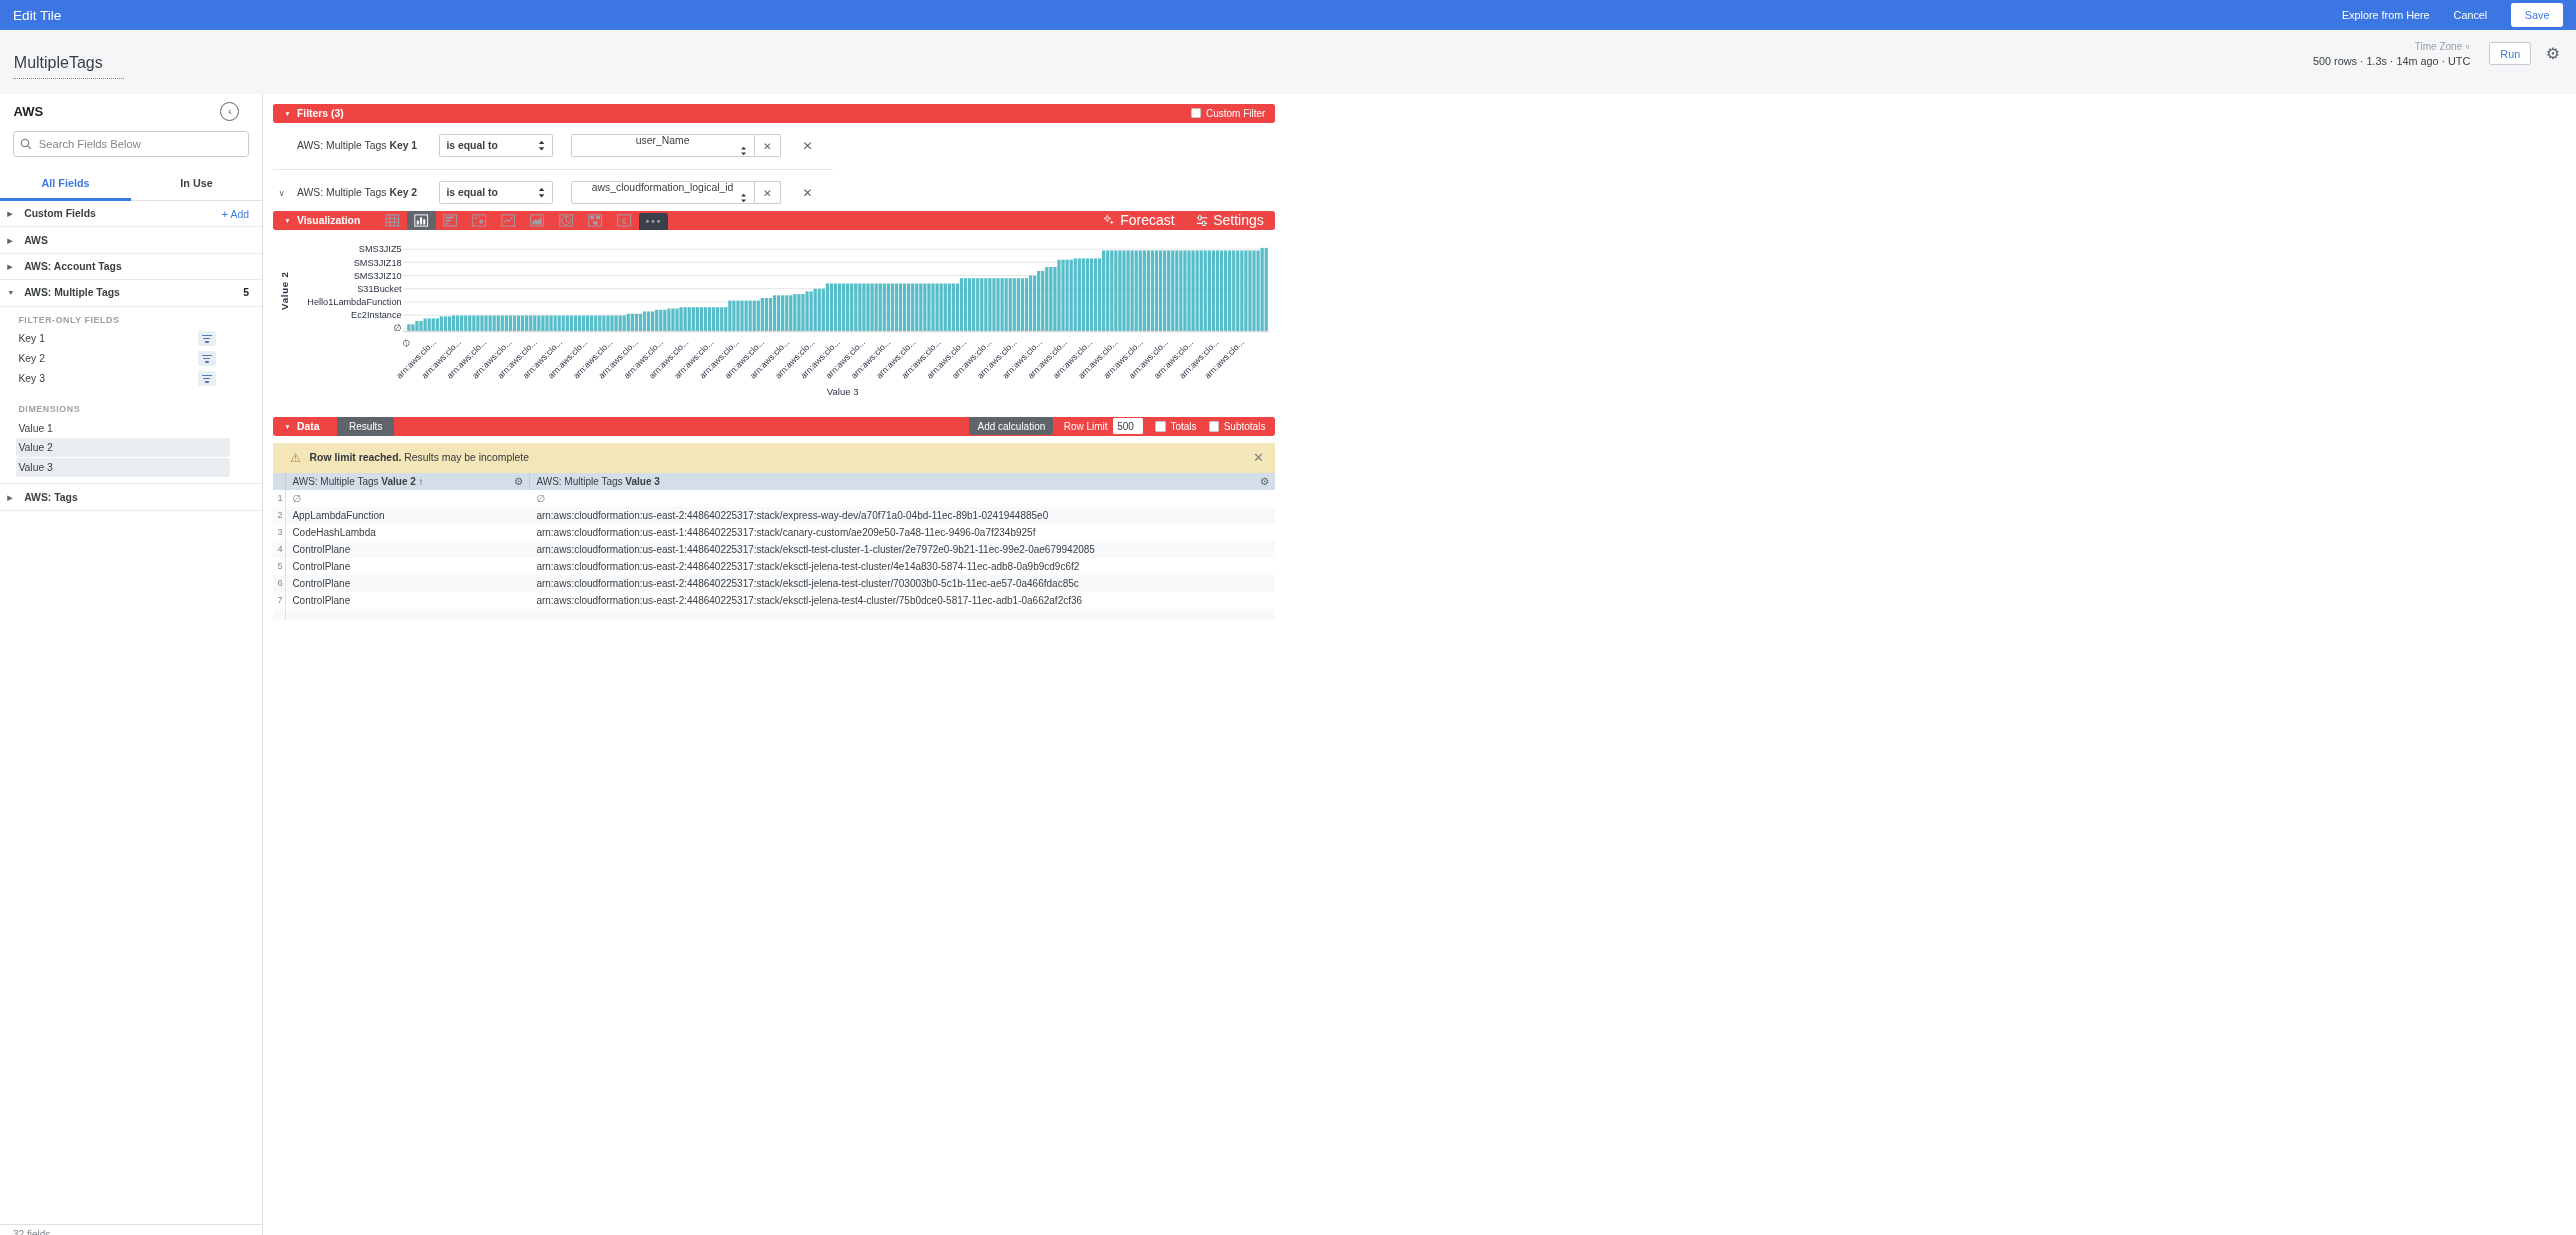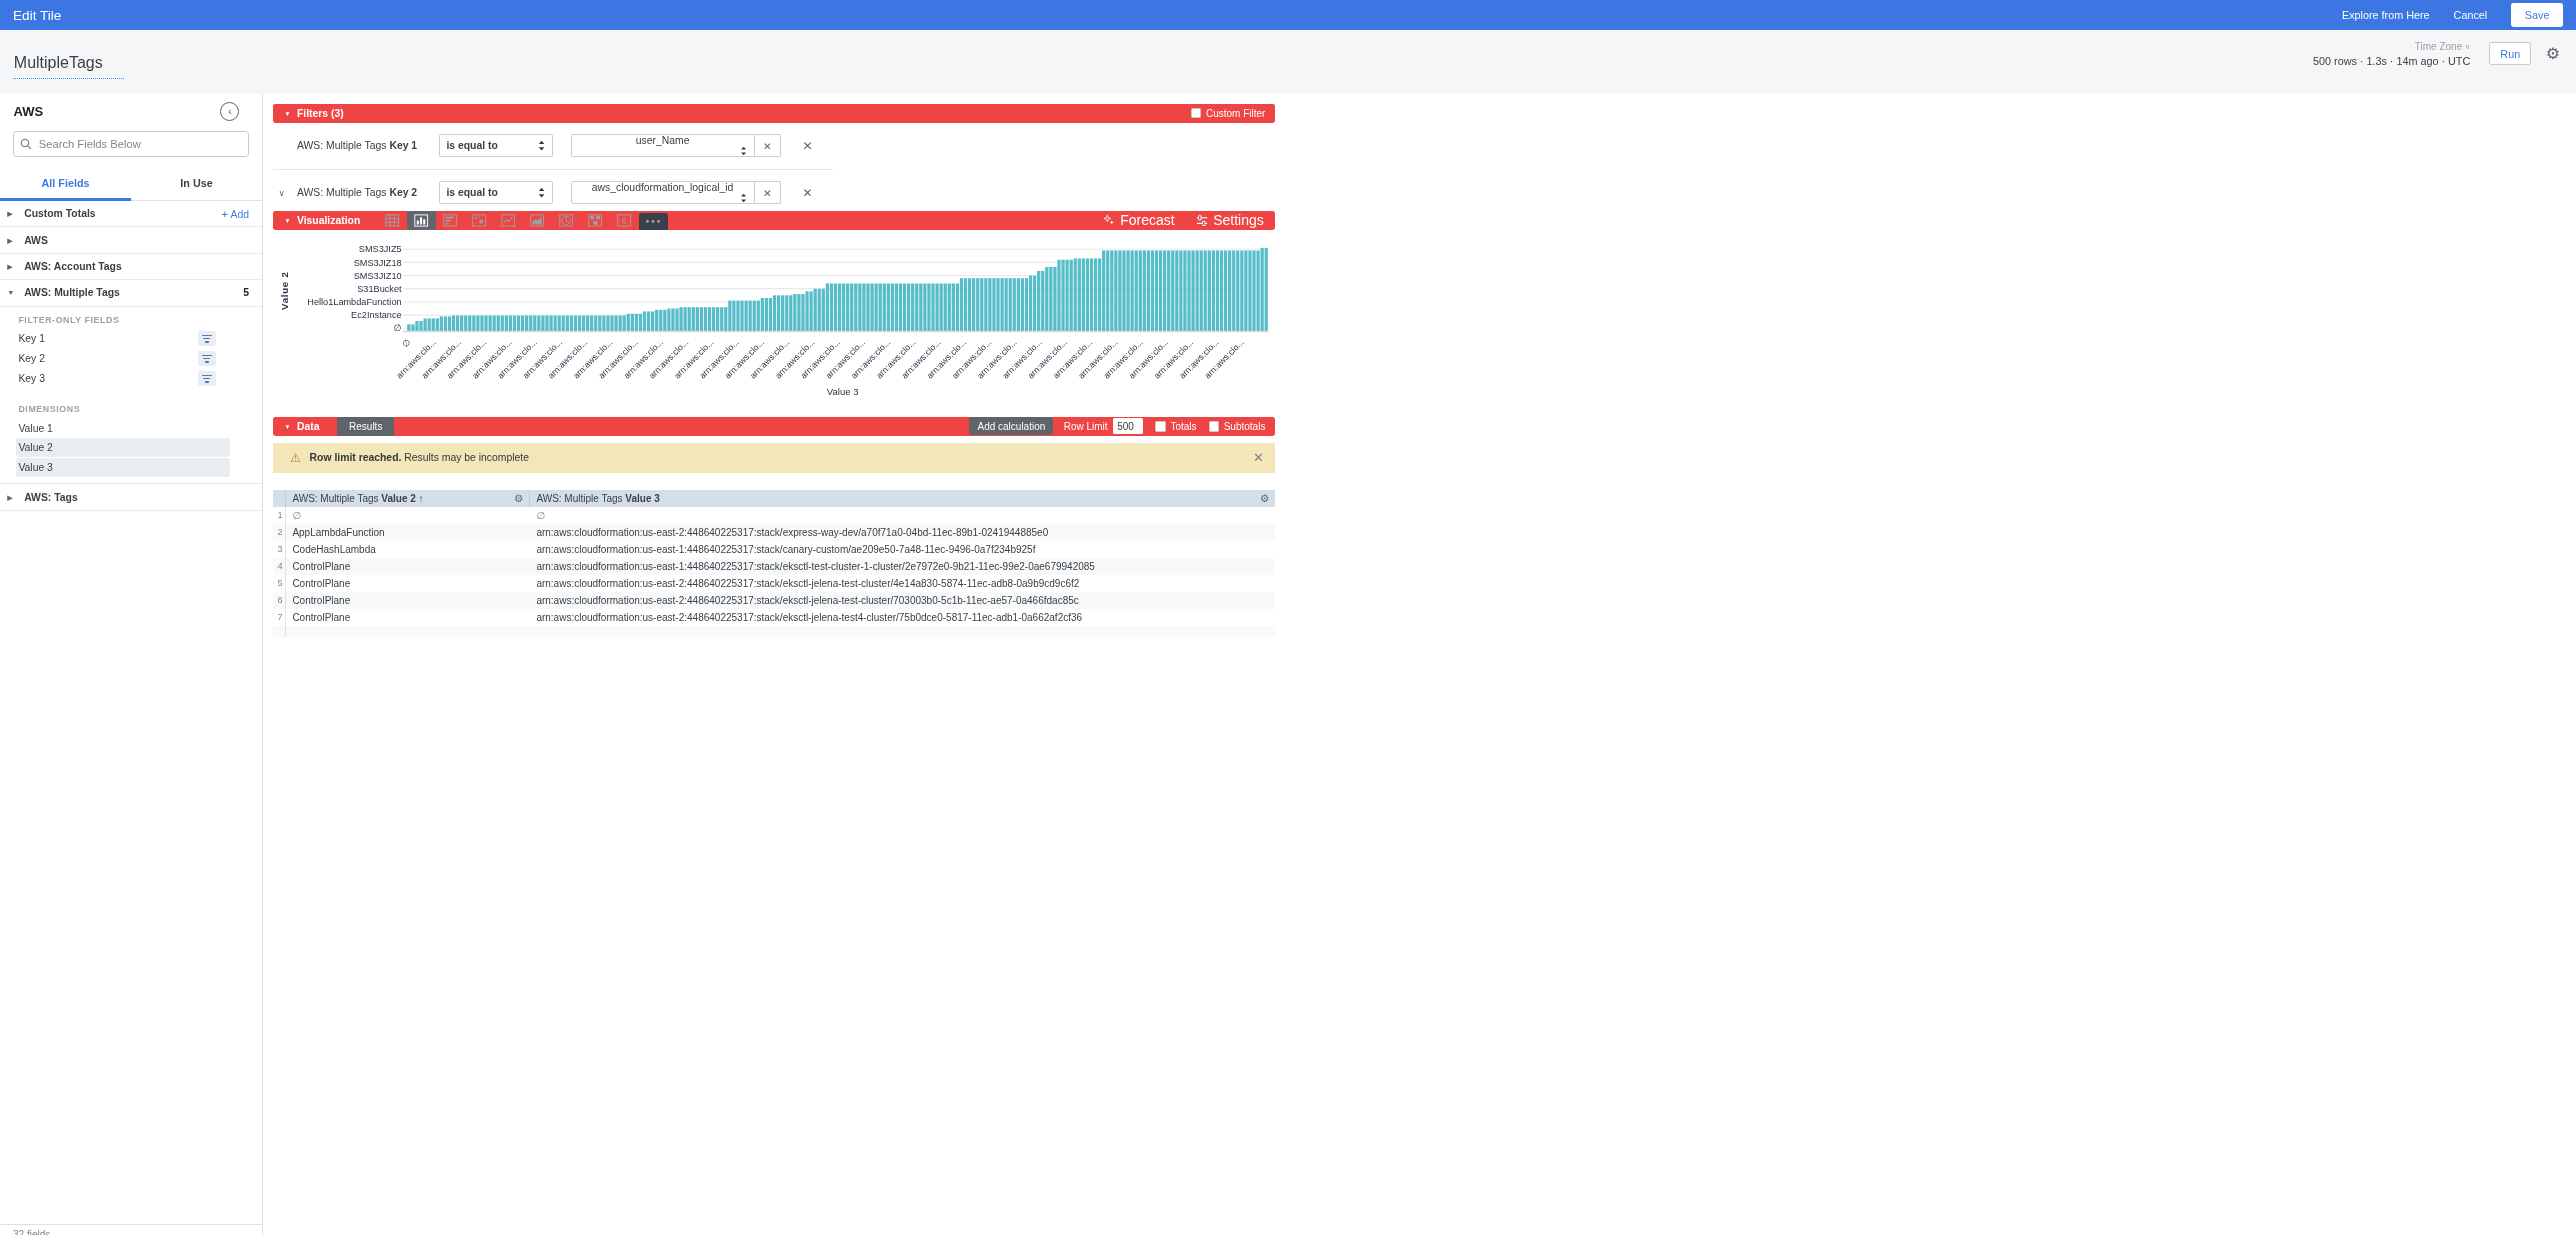--- a/index.html
+++ b/index.html
@@ -118,21 +118,21 @@
     font-size:10px; color:#3c4043; text-align:left; padding-left:4px; font-family:inherit; }
   .dchk { display:flex; align-items:flex-end; margin-left:12px; }
   .darkbar .endpad { width:9.6px; }
   
   #warning { margin-top:7.2px; height:30px; background:#f3e7ba; display:flex; align-items:center;
     padding-left:17px; position:relative; }
   .warn-icon { color:#b07d2c; font-size:12px; margin-right:8.8px; }
   #warning .msg { font-size:10.4px; color:#33373c; }
   #warning .close { position:absolute; right:11.2px; color:#7d8288; font-size:13px; cursor:pointer; }
   
-  #rtable { margin-top:17px; }
+  #rtable { margin-top:0; }
   .tr { display:flex; height:17px; align-items:center; font-size:10px; color:#3c4043; }
   .tr .gut { width:13px; height:100%; border-right:0.8px solid #dfe3e8; font-size:9.2px;
     color:#80868b; text-align:right; padding-right:2.4px; line-height:17px; flex:none; }
   .tr .c1 { width:244px; padding-left:6.4px; height:100%; line-height:17px; flex:none;
     border-right:0.8px solid #dfe3e8; position:relative; }
   .tr .c2 { flex:1; padding-left:6.4px; height:100%; line-height:17px; position:relative; }
   .tr.head { background:#d4dee8; }
   .tr.head .gut { border-right:0.8px solid #c3ccd6; }
   .tr.head .c1 { border-right:0.8px solid #c3ccd6; }
   .tr.alt { background:#f7f9fb; }
@@ -178,21 +178,21 @@
     <input placeholder="Search Fields Below" style="">
   </div>
   <div class="sb-tabs">
     <div class="sb-tab active">All Fields</div>
     <div class="sb-tab">In Use</div>
     <div class="sb-tab-underline"></div>
   </div>
   <div id="sb-sections">
       <div class="sb-sec">
         <span class="tri">▶</span>
-        <span class="lbl">Custom Totals</span>
+        <span class="lbl">Custom Fields</span>
         <span class="right add-link"><span class="plus">+</span>Add</span>
       </div>
       <div class="sb-sec">
         <span class="tri">▶</span>
         <span class="lbl">AWS</span>
       </div>
       <div class="sb-sec">
         <span class="tri">▶</span>
         <span class="lbl">AWS: Account Tags</span>
       </div>

